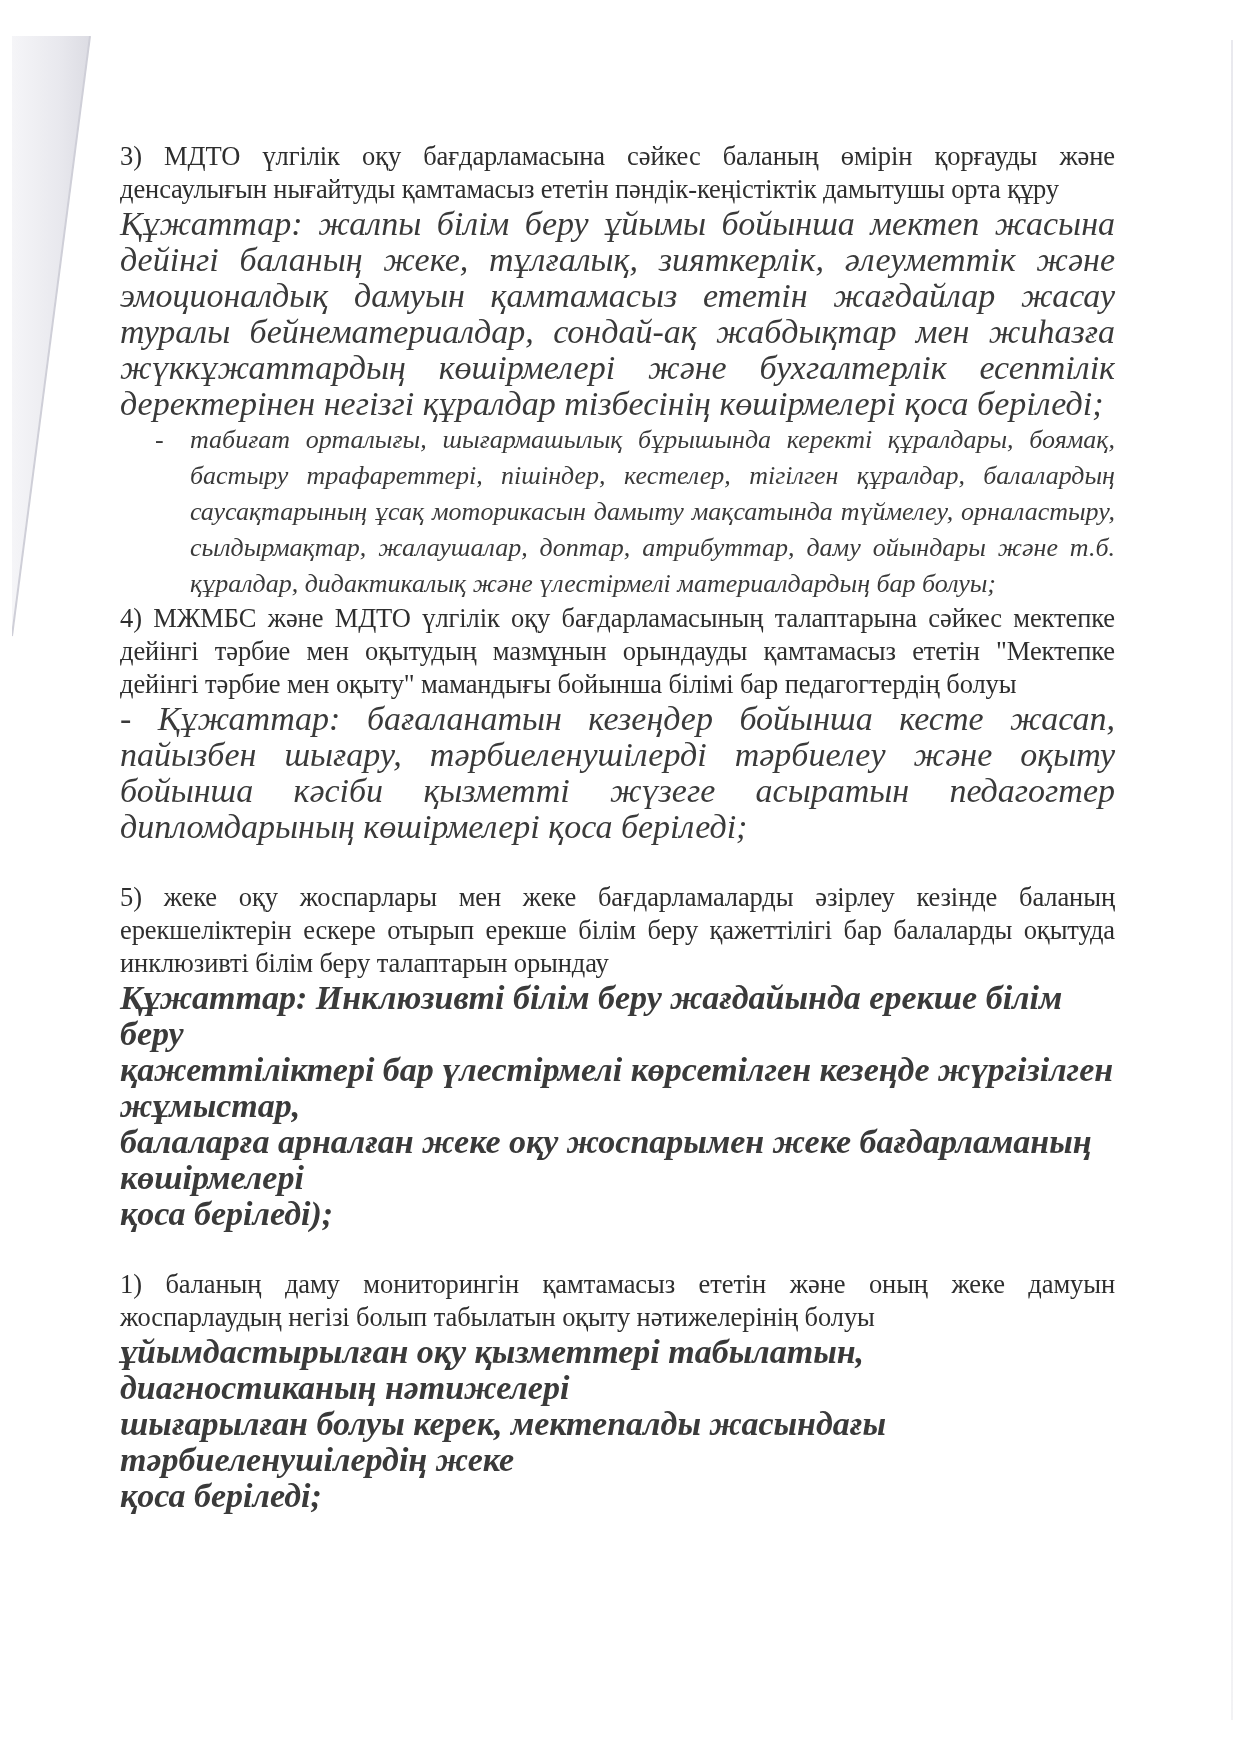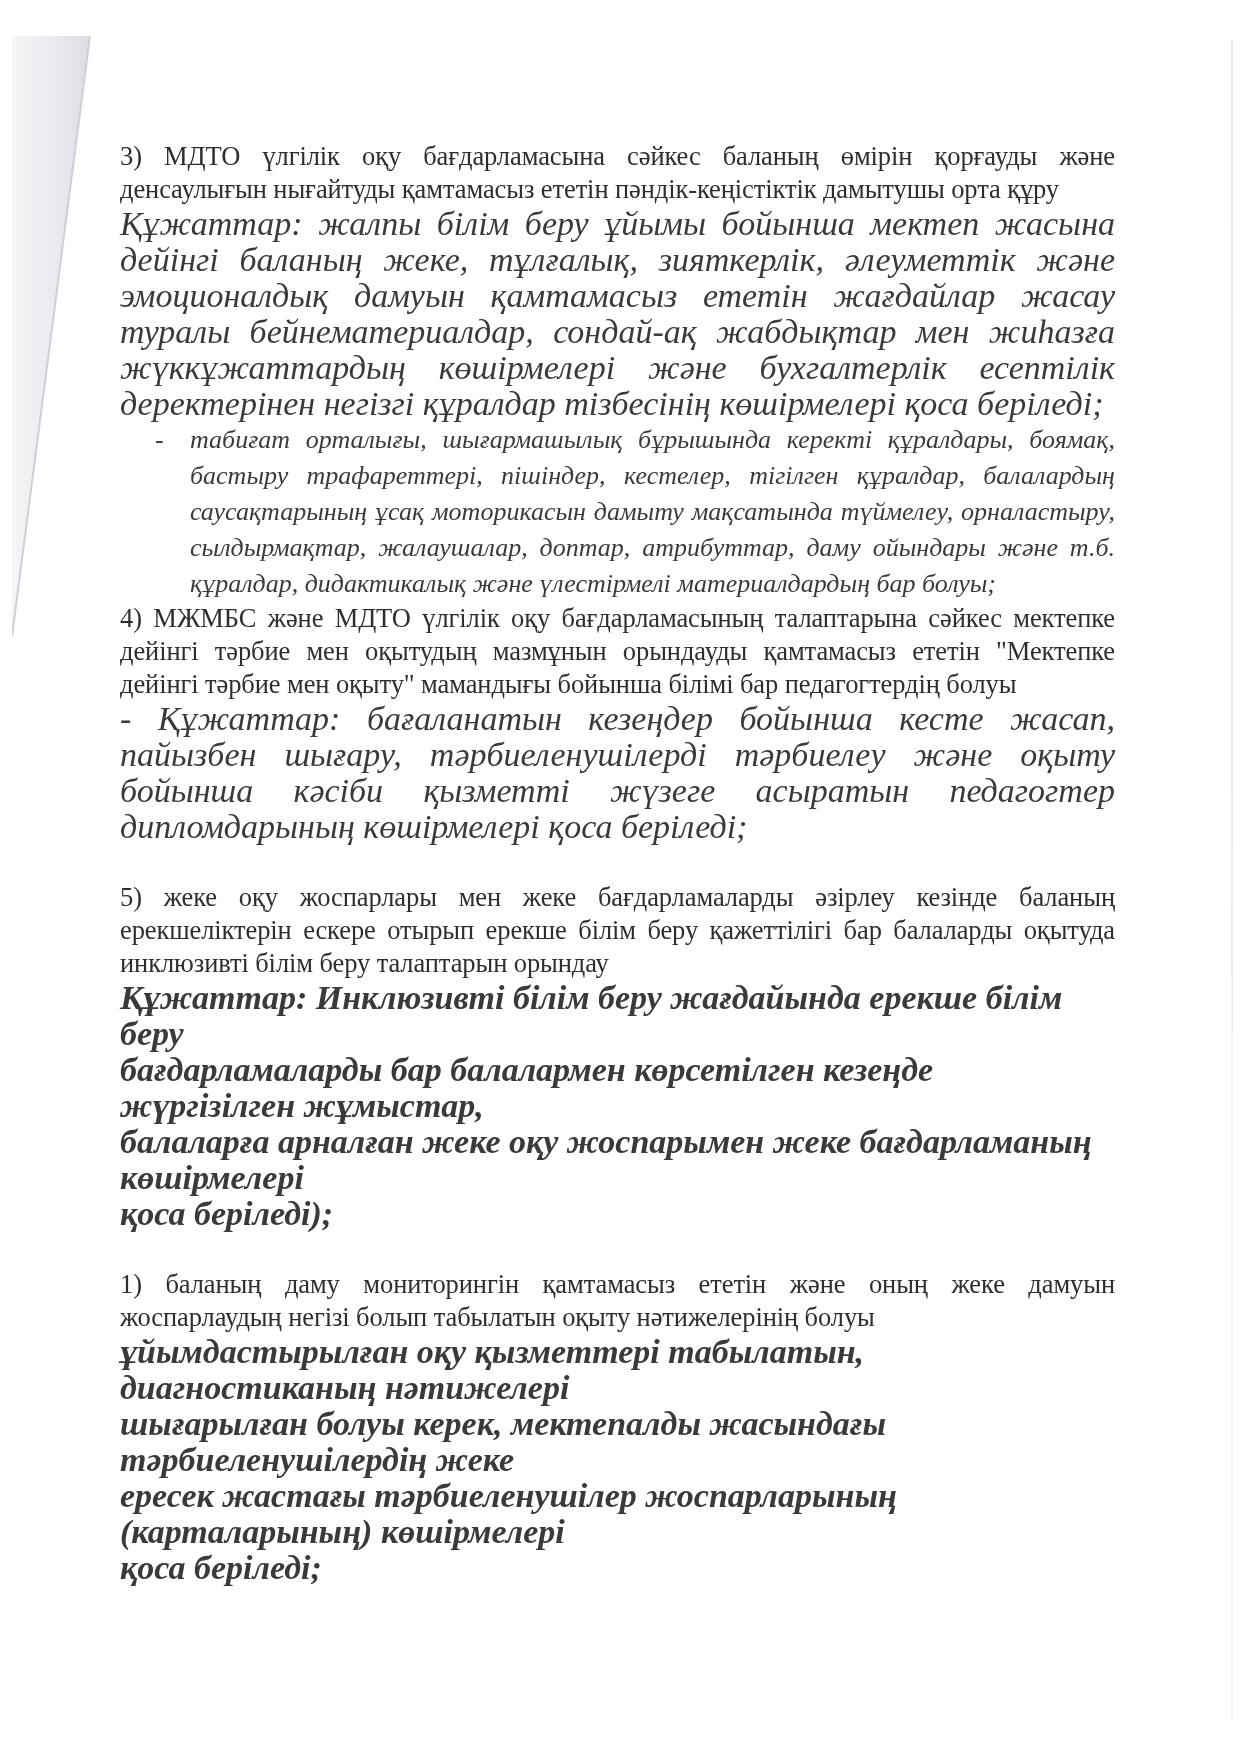--- a/index.html
+++ b/index.html
@@ -97,28 +97,27 @@
   </div>
 
   <p class="p-main">4) МЖМБС және МДТО үлгілік оқу бағдарламасының талаптарына сәйкес мектепке дейінгі тәрбие мен оқытудың мазмұнын орындауды қамтамасыз ететін "Мектепке дейінгі тәрбие мен оқыту" мамандығы бойынша білімі бар педагогтердің болуы</p>
   <p class="p-docs">- Құжаттар: бағаланатын кезеңдер бойынша кесте жасап, пайызбен шығару, тәрбиеленушілерді тәрбиелеу және оқыту бойынша кәсіби қызметті жүзеге асыратын педагогтер дипломдарының көшірмелері қоса беріледі;</p>
 
   <div class="gap"></div>
 
   <p class="p-main">5) жеке оқу жоспарлары мен жеке бағдарламаларды әзірлеу кезінде баланың ерекшеліктерін ескере отырып ерекше білім беру қажеттілігі бар балаларды оқытуда инклюзивті білім беру талаптарын орындау</p>
   <div class="p-docs ragged">
     <div>Құжаттар: Инклюзивті білім беру жағдайында ерекше білім беру</div>
-    <div>бағдарламаларды бар балалармен көрсетілген кезеңде жүргізілген жұмыстар,</div>
+    <div>қажеттіліктері бар үлестірмелі көрсетілген кезеңде жүргізілген жұмыстар,</div>
     <div>балаларға арналған жеке оқу жоспарымен жеке бағдарламаның көшірмелері</div>
     <div>қоса беріледі);</div>
   </div>
 
   <div class="gap"></div>
 
   <p class="p-main">1) баланың даму мониторингін қамтамасыз ететін және оның жеке дамуын жоспарлаудың негізі болып табылатын оқыту нәтижелерінің болуы</p>
   <div class="p-docs ragged">
     <div>ұйымдастырылған оқу қызметтері табылатын, диагностиканың нәтижелері</div>
     <div>шығарылған болуы керек, мектепалды жасындағы тәрбиеленушілердің жеке</div>
-    <div>ересек жастағы тәрбиеленушілер жоспарларының (карталарының) көшірмелері</div>
     <div>қоса беріледі;</div>
   </div>
 
 </div>
 
 </body></html>

